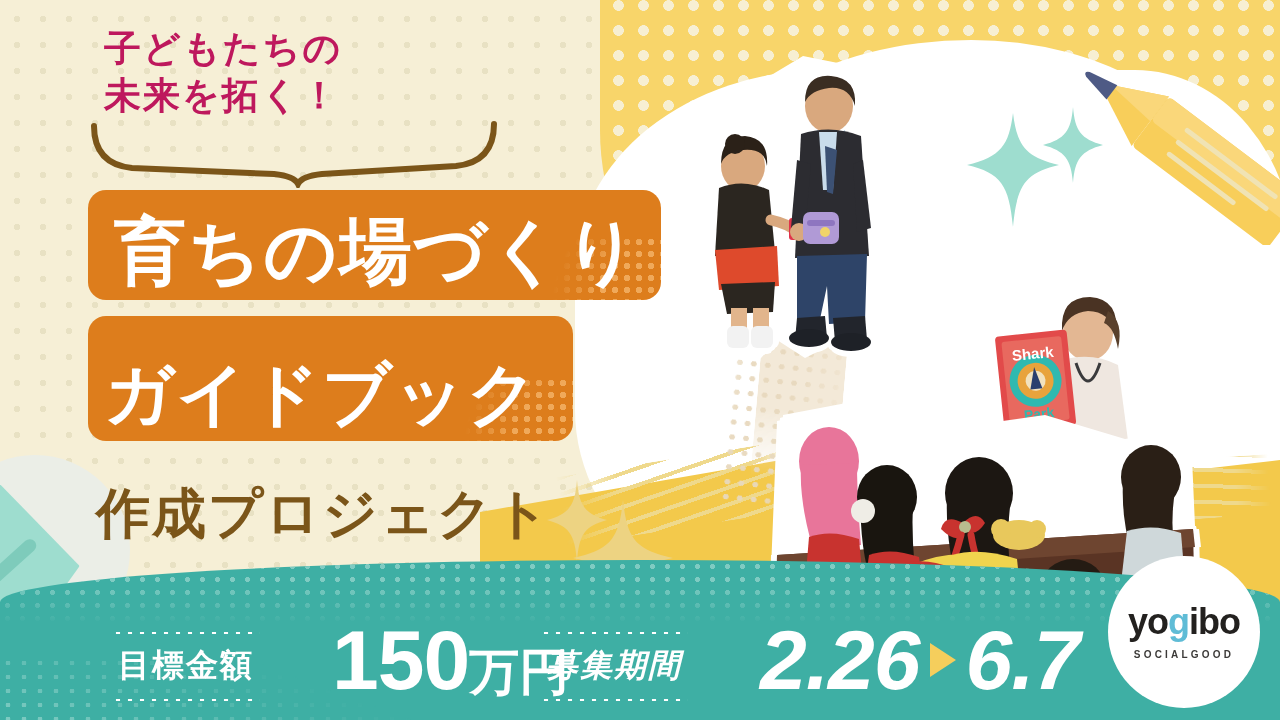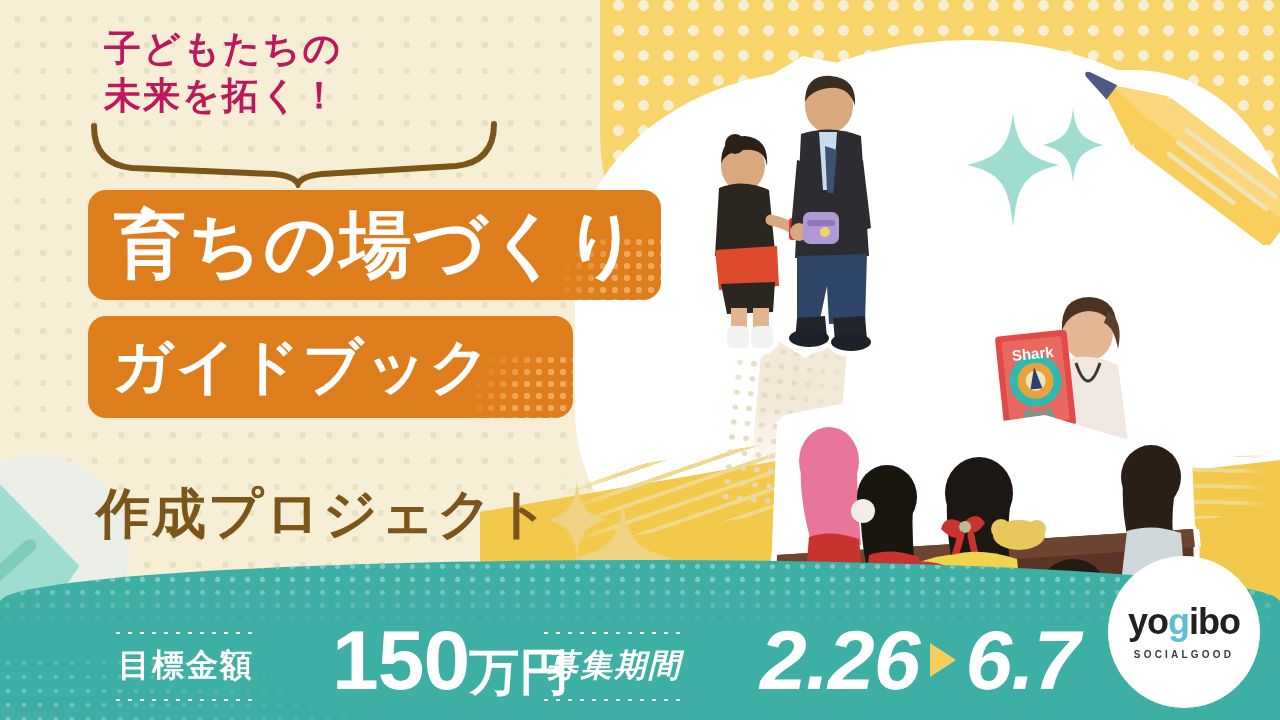--- a/index.html
+++ b/index.html
@@ -116,32 +116,32 @@
   .kicker{
     position:absolute;left:104px;top:26px;width:420px;
     color:#be185d;font-weight:700;font-size:37px;line-height:1.26;
     letter-spacing:2px;
   }
   .kicker .l2{display:block;padding-right:20px;}
   .brace{position:absolute;left:88px;top:118px;width:420px;height:70px;}
 
   .band{
     position:absolute;background:#DD7D1C;border-radius:18px;
-    color:#FFFFFF;font-weight:700;display:flex;align-items:center;
+    color:#FFFFFF;font-weight:700;display:flex;align-items:flex-end;
     box-sizing:border-box;overflow:hidden;
   }
   .band .band-tex{
     position:absolute;right:-6px;bottom:-6px;width:130px;height:70px;
     background-image:radial-gradient(#F0A95A 3px,transparent 3.2px);
     background-size:12px 12px;
     -webkit-mask-image:radial-gradient(circle at 100% 100%,#000 0%,#000 45%,transparent 78%);
     mask-image:radial-gradient(circle at 100% 100%,#000 0%,#000 45%,transparent 78%);
   }
   .band-1{left:88px;top:190px;width:573px;height:110px;padding-left:26px;font-size:72px;letter-spacing:2px;}
-  .band-2{left:88px;top:316px;width:485px;height:102px;padding-left:24px;font-size:60px;letter-spacing:2px;}
+  .band-2{left:88px;top:316px;width:485px;height:125px;padding-left:16px;font-size:69px;letter-spacing:2px;}
   .band-label{position:relative;z-index:2;white-space:nowrap;}
 
   .line3{
     position:absolute;left:96px;top:478px;
     color:#7B5519;font-weight:700;font-size:54px;letter-spacing:2px;white-space:nowrap;
   }
 
   
   .spark{position:absolute;}
   .spark svg{display:block;}

